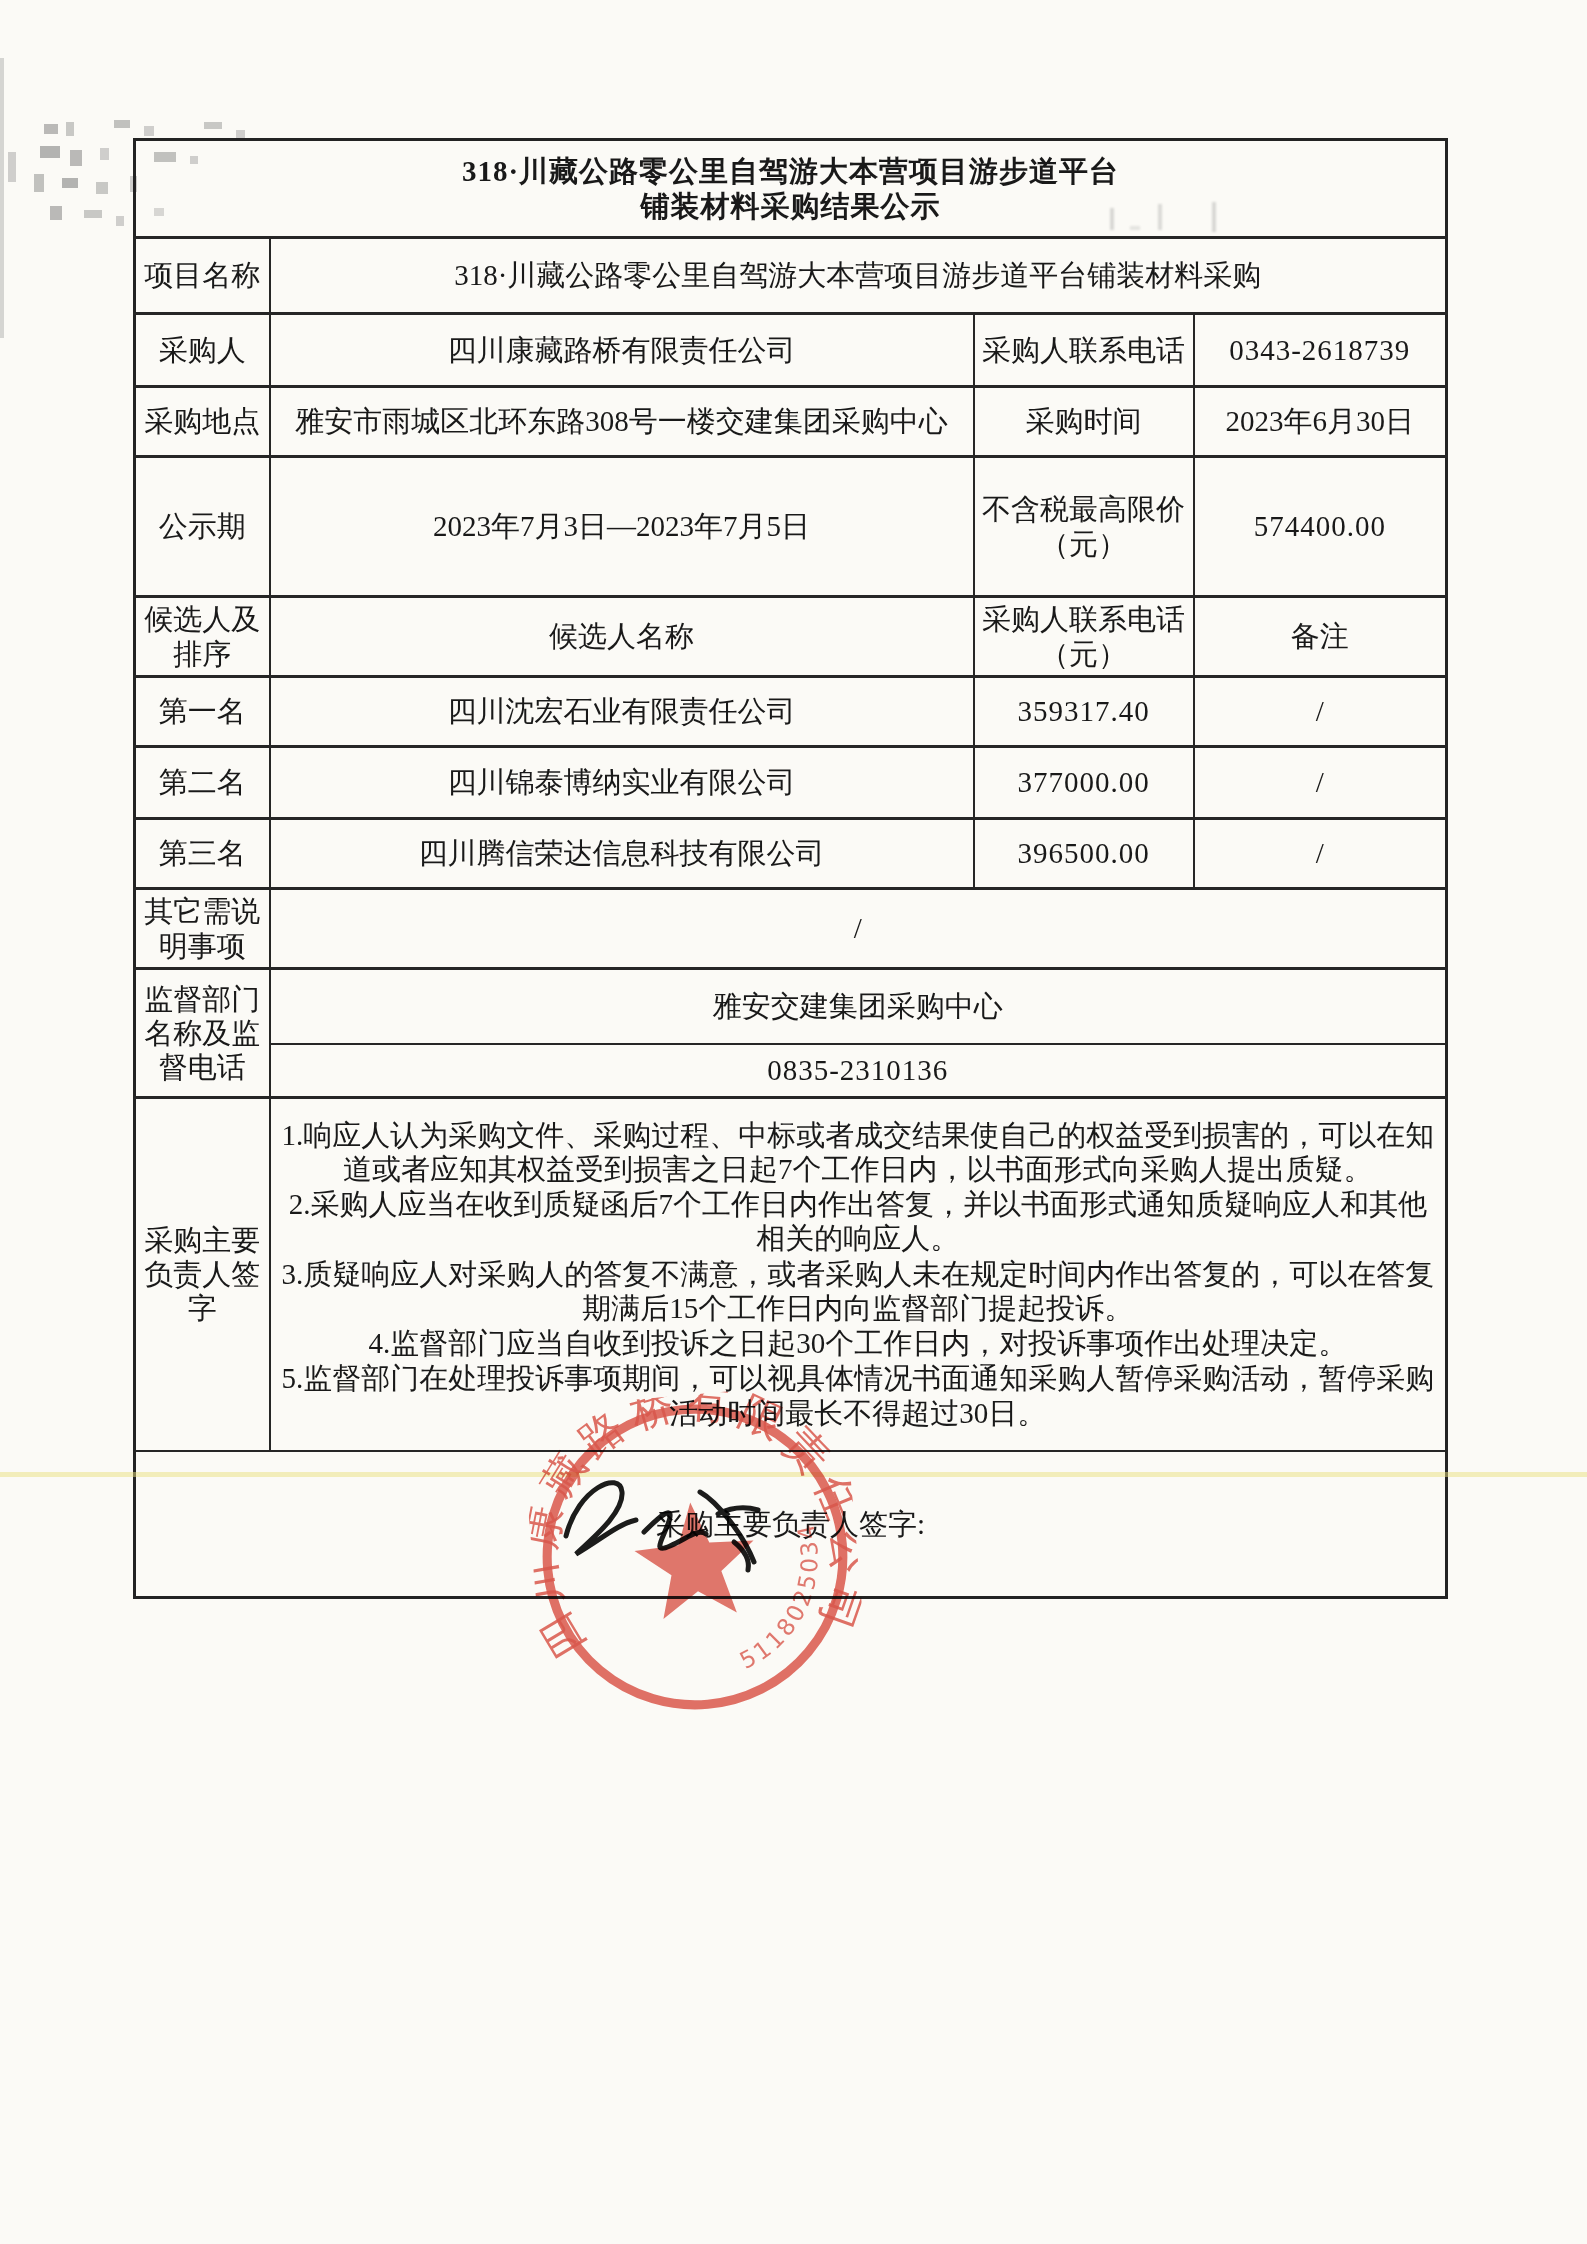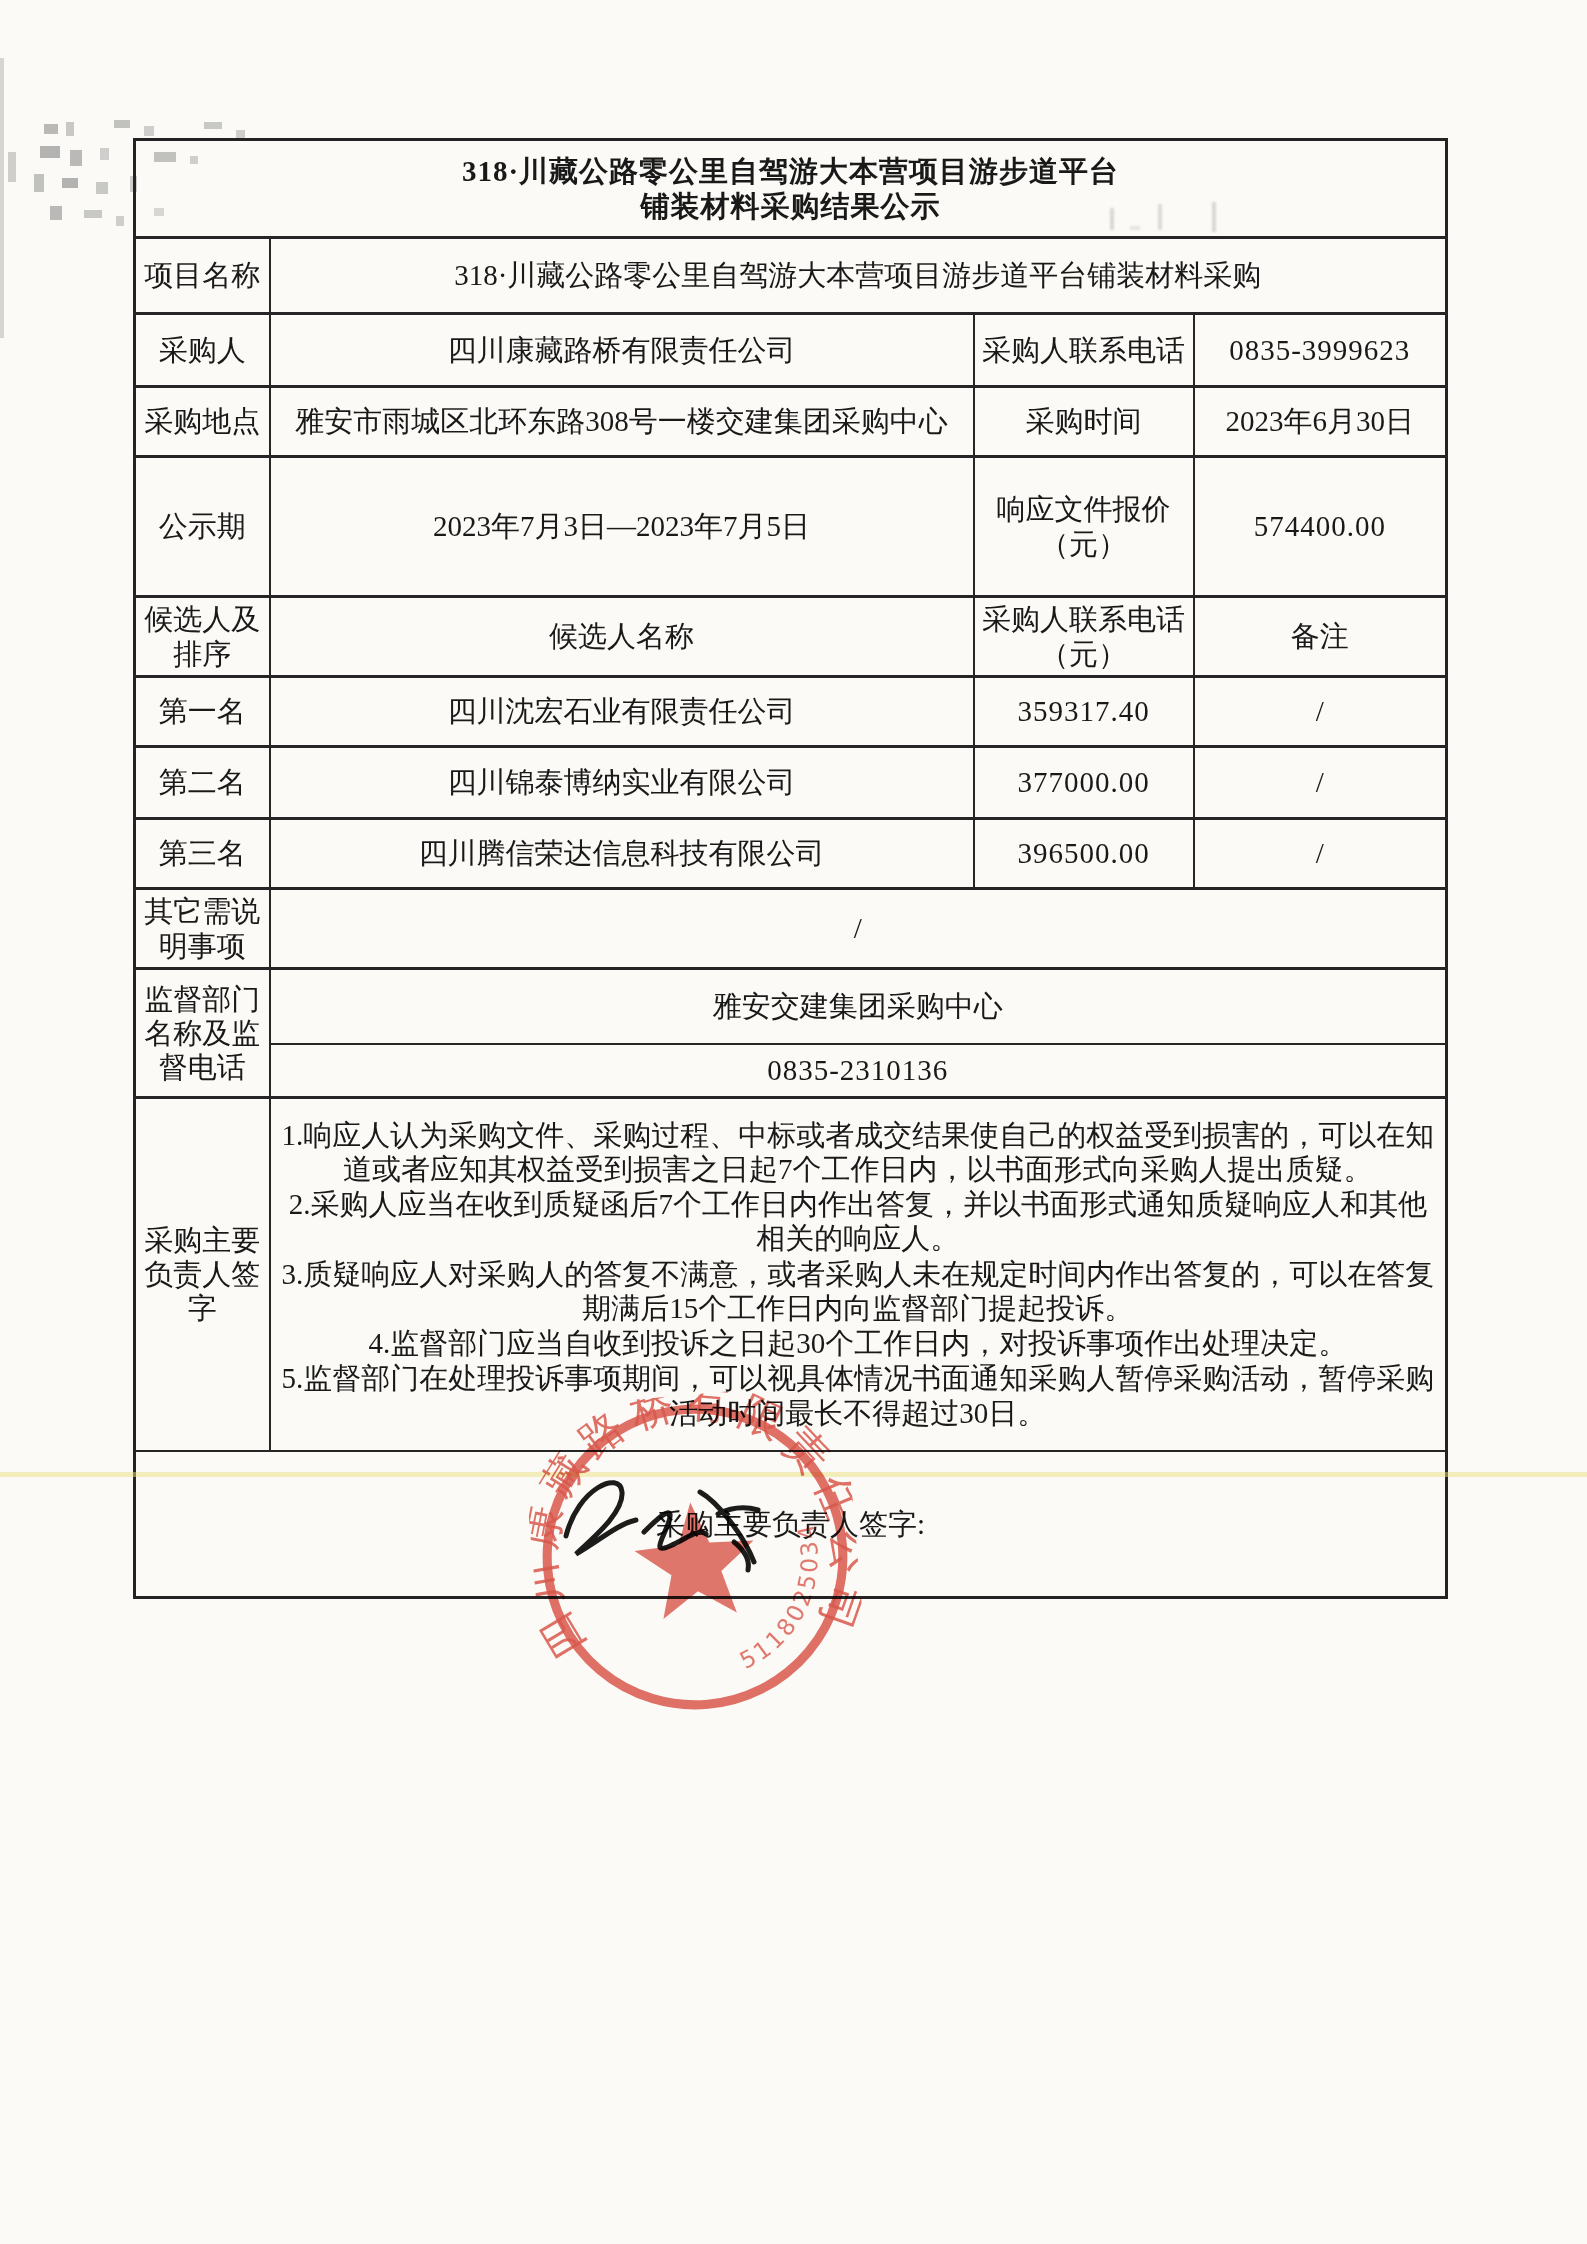--- a/index.html
+++ b/index.html
@@ -137,34 +137,34 @@
 
     <tr style="height:76px" class="thick">
       <td class="label">项目名称</td>
       <td colspan="3">318·川藏公路零公里自驾游大本营项目游步道平台铺装材料采购</td>
     </tr>
 
     <tr style="height:73px" class="thick">
       <td class="label">采购人</td>
       <td>四川康藏路桥有限责任公司</td>
       <td>采购人联系电话</td>
-      <td class="num">0835-3999623</td>
+      <td class="num">0343-2618739</td>
     </tr>
 
     <tr style="height:70px" class="thick">
       <td class="label">采购地点</td>
       <td>雅安市雨城区北环东路308号一楼交建集团采购中心</td>
       <td>采购时间</td>
       <td>2023年6月30日</td>
     </tr>
 
     <tr style="height:140px" class="thick">
       <td class="label">公示期</td>
       <td>2023年7月3日—2023年7月5日</td>
-      <td>响应文件报价（元）</td>
+      <td>不含税最高限价（元）</td>
       <td class="num">574400.00</td>
     </tr>
 
     <tr style="height:80px" class="thick">
       <td class="label">候选人及排序</td>
       <td>候选人名称</td>
       <td>采购人联系电话（元）</td>
       <td>备注</td>
     </tr>
 

